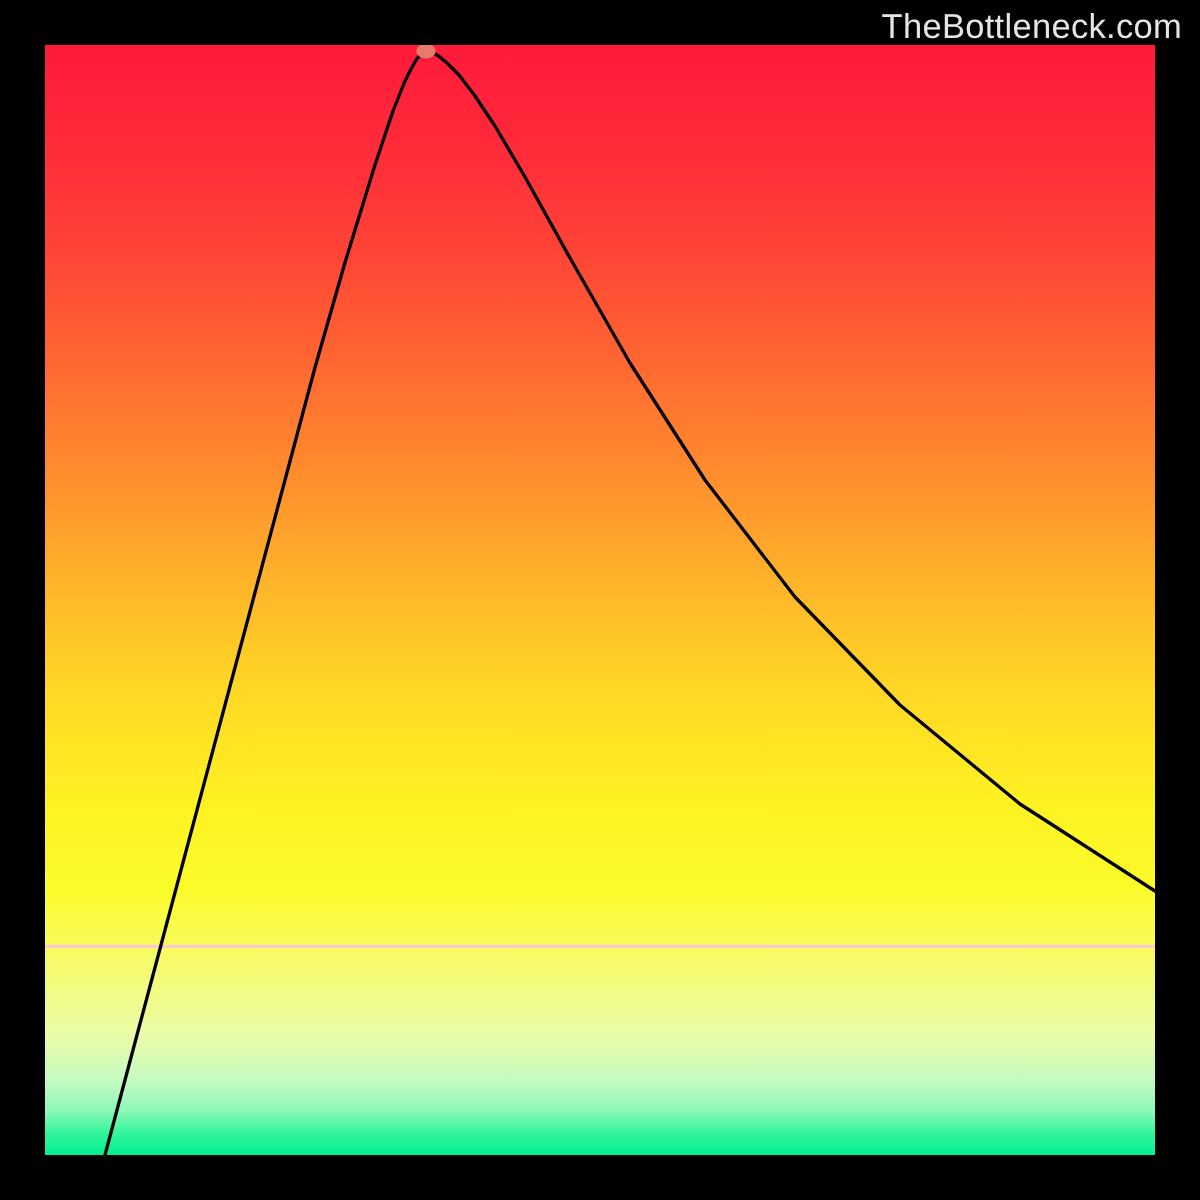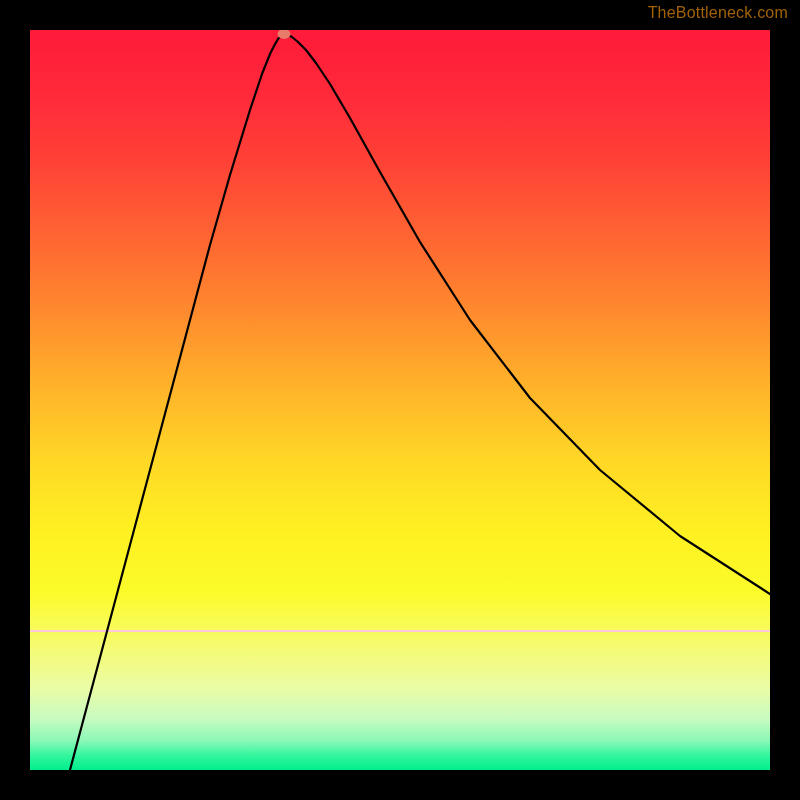--- a/index.html
+++ b/index.html
@@ -73,22 +73,22 @@
     position: absolute;
     width: 13px;
     height: 10px;
     border-radius: 50%;
     transform: translate(-50%, -50%);
   }
   .watermark {
     position: absolute;
     top: 4px;
     right: 12px;
-    color: #a16207;
-    font-size: 16px;
+    color: #e5e5e5;
+    font-size: 23px;
     letter-spacing: 0.2px;
     font-weight: 400;
     user-select: none;
   }
 </style>
 </head>
 <body>
 
 <div class="frame">
 

